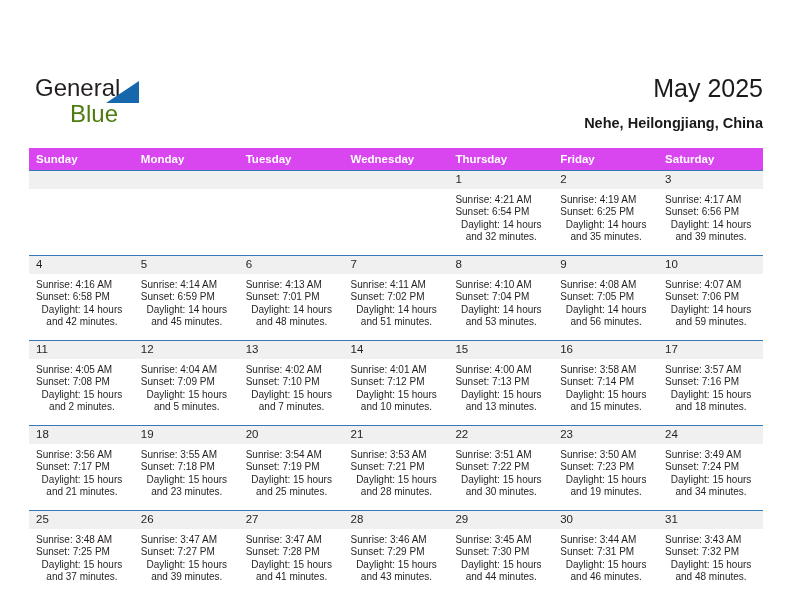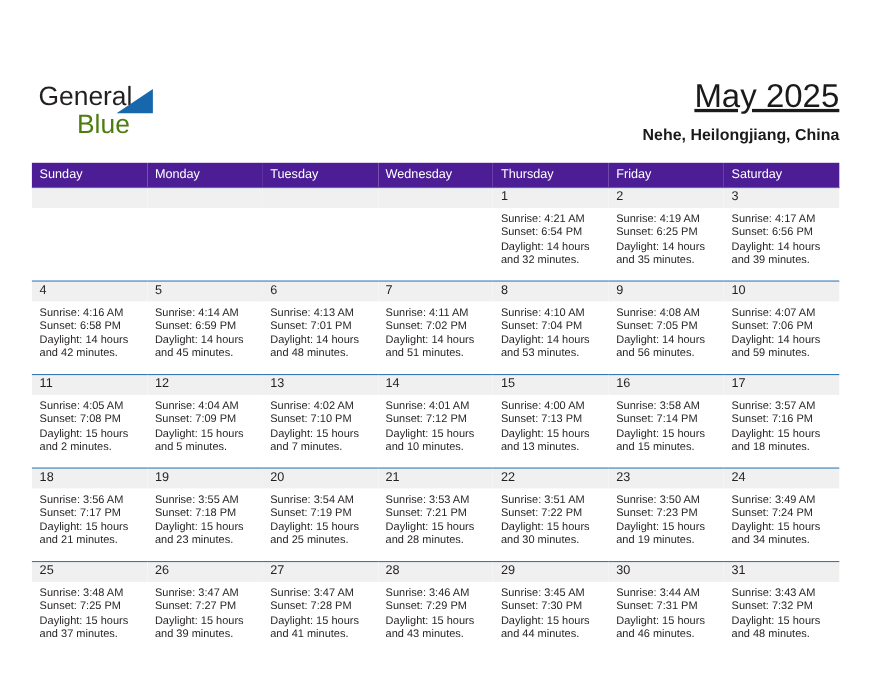--- a/index.html
+++ b/index.html
@@ -65,49 +65,48 @@
     border-color: transparent transparent #1667ab transparent;
   }
 
   .title-block {
     position: absolute;
     right: 0;
     top: 0;
     text-align: right;
   }
   .cal-title {
-    font-size: 30px;
+    font-size: 25px;
     color: #1a1a1a;
     line-height: 32px;
     white-space: nowrap;
-    text-decoration: underline;
   }
   .cal-subtitle {
     font-size: 14.5px;
     color: #1a1a1a;
     line-height: 20px;
     margin-top: 9px;
     white-space: nowrap;
     font-weight: bold;
   }
 
   
   .calendar {
     position: absolute;
     left: 29px;
     top: 104px;
     width: 734px;
     border-collapse: collapse;
     table-layout: fixed;
   }
   .calendar th {
-    background: #4c1d95;
+    background: #d946ef;
     color: #ffffff;
     font-size: 11.5px;
-    font-weight: normal;
+    font-weight: bold;
     text-align: left;
     padding: 5px 0 5px 7px;
     height: 12px;
     border: none;
   }
   .calendar td {
     vertical-align: top;
     padding: 0;
     border-top: 1.6px solid #3478b8;
     background: #ffffff;
@@ -130,20 +129,21 @@
     padding: 5px 6px 0 7px;
     font-size: 10px;
     line-height: 12.4px;
     color: #231f20;
   }
   .cell-body div {
     white-space: nowrap;
   }
   .cell-body .wrap {
     white-space: normal;
+    text-align: center;
   }
 </style>
 </head>
 <body>
 
 <div class="page">
 
   <div class="header">
 
     <div class="logo">

